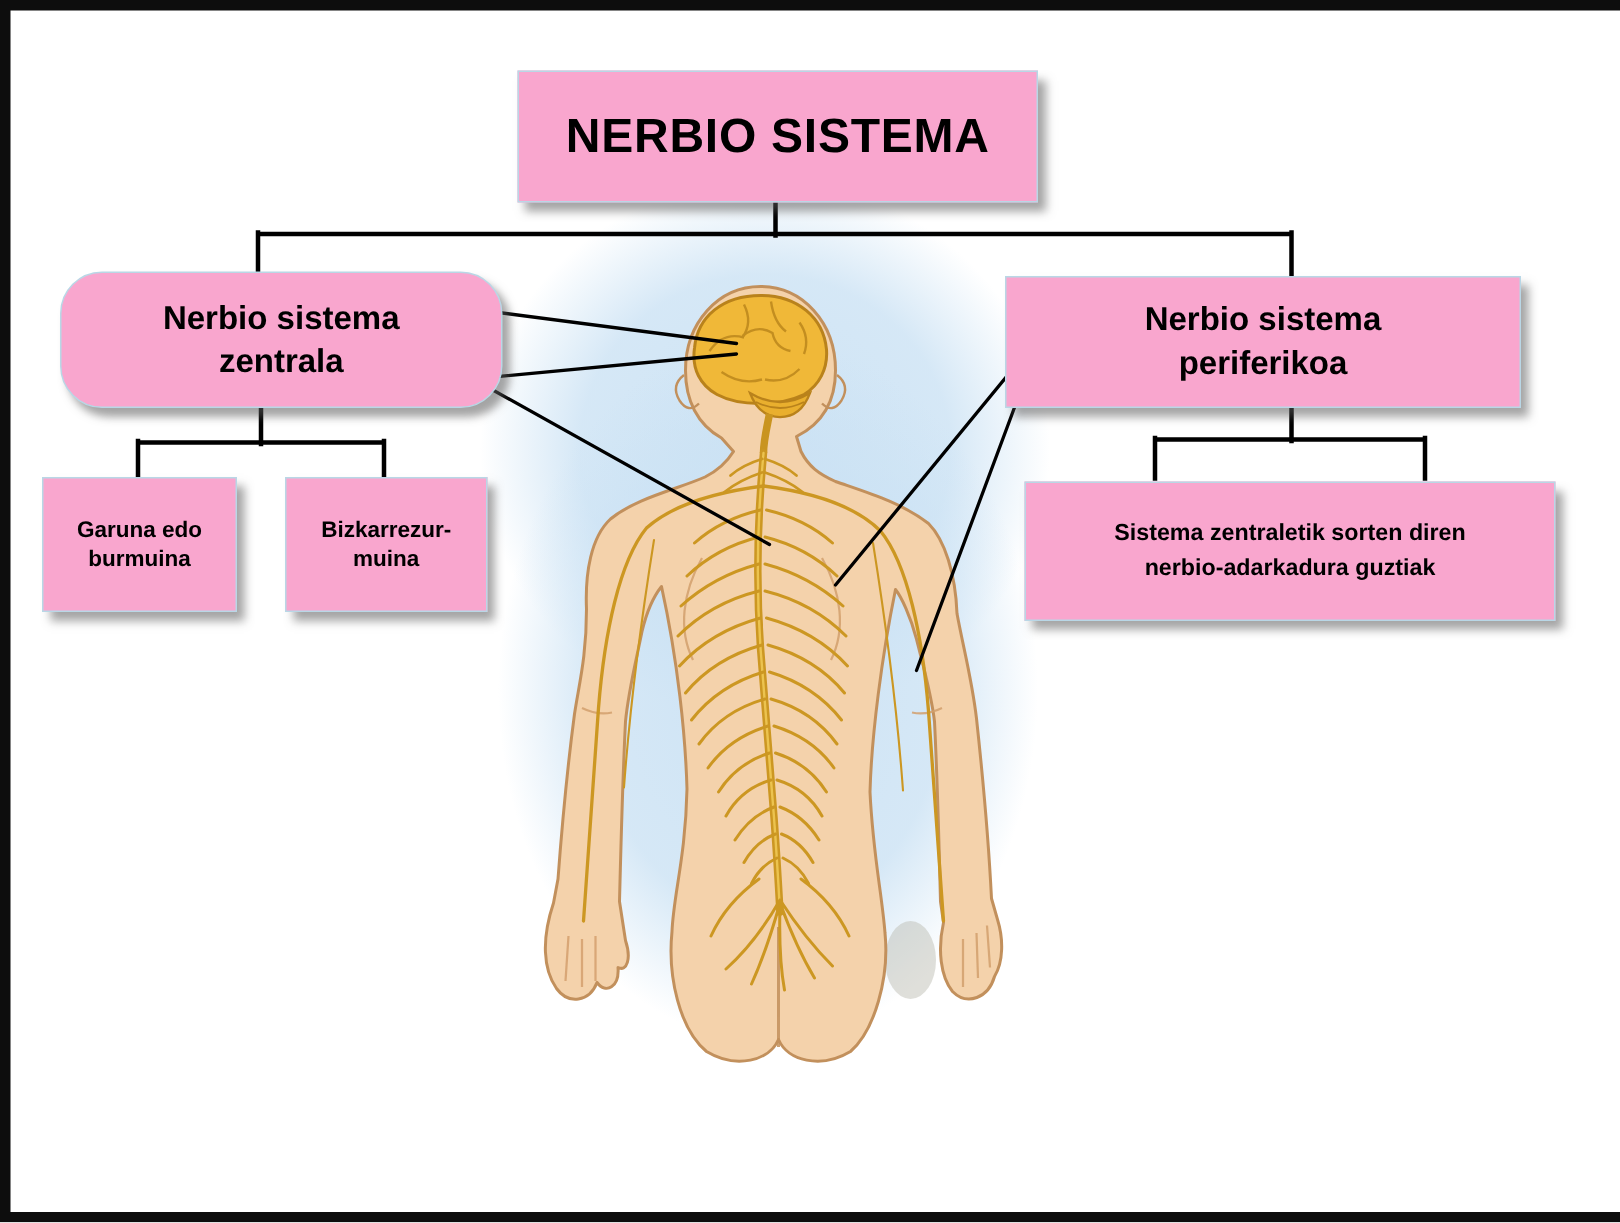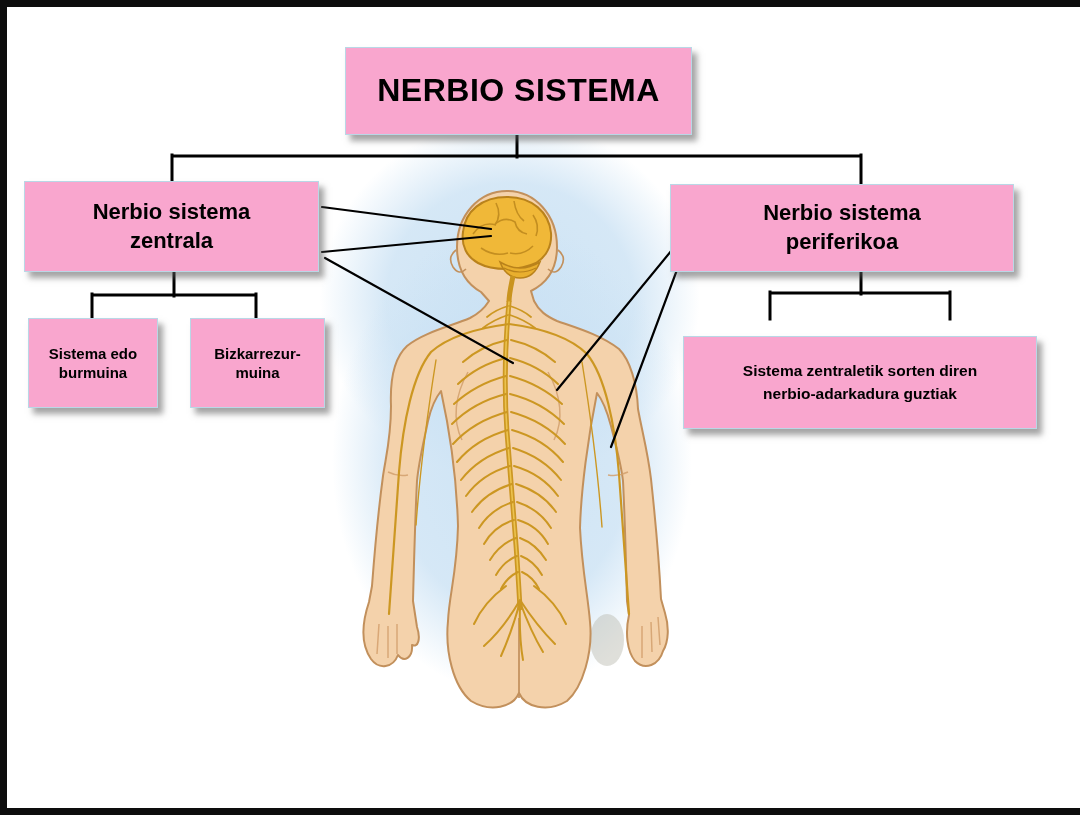--- a/index.html
+++ b/index.html
@@ -14,29 +14,29 @@
   svg.layer { position:absolute; left:0; top:0; z-index:1; }
   .box {
     position:absolute; background:#f9a6ce; border:1px solid #b9d7e6;
     box-shadow:5px 6px 6px rgba(90,90,90,.55);
     display:flex; align-items:center; justify-content:center;
     text-align:center; font-weight:bold; color:#000; z-index:10;
     line-height:1.3;
   }
   .box span { display:inline-block; }
   #box-title      { left:345px; top:47px;  width:345px; height:86px; font-size:32px; letter-spacing:.5px; }
-  #box-central    { left:24px;  top:181px; width:293px; height:89px; font-size:22px; }
+  #box-central    { left:40px;  top:181px; width:293px; height:89px; font-size:22px;border-radius:28px; }
   #box-central span { max-width:200px; }
   #box-peripheral { left:670px; top:184px; width:342px; height:86px; font-size:22px; }
   #box-peripheral span { max-width:250px; }
   #box-brain      { left:28px;  top:318px; width:128px; height:88px; font-size:15px; }
   #box-brain span { max-width:96px; }
   #box-spinal     { left:190px; top:318px; width:133px; height:88px; font-size:15px;text-align:center; }
   #box-spinal span { max-width:110px; }
-  #box-branches   { left:683px; top:336px; width:352px; height:91px; font-size:15.5px; }
+  #box-branches   { left:683px; top:321px; width:352px; height:91px; font-size:15.5px; }
   #box-branches span { max-width:282px; line-height:1.45; }
 </style>
 </head>
 <body>
 
 <div class="page">
 
   <svg class="layer" width="1080" height="815" viewBox="0 0 1080 815">
     <defs>
       <radialGradient id="glow" cx="50%" cy="50%" r="50%">
@@ -152,21 +152,21 @@
 
   <div class="box" id="box-central">
     <span>Nerbio sistema zentrala</span>
   </div>
 
   <div class="box" id="box-peripheral">
     <span>Nerbio sistema periferikoa</span>
   </div>
 
   <div class="box" id="box-brain">
-    <span>Sistema edo burmuina</span>
+    <span>Garuna edo burmuina</span>
   </div>
 
   <div class="box" id="box-spinal">
     <span>Bizkarrezur-muina</span>
   </div>
 
   <div class="box" id="box-branches">
     <span>Sistema zentraletik sorten diren nerbio-adarkadura guztiak</span>
   </div>
 

